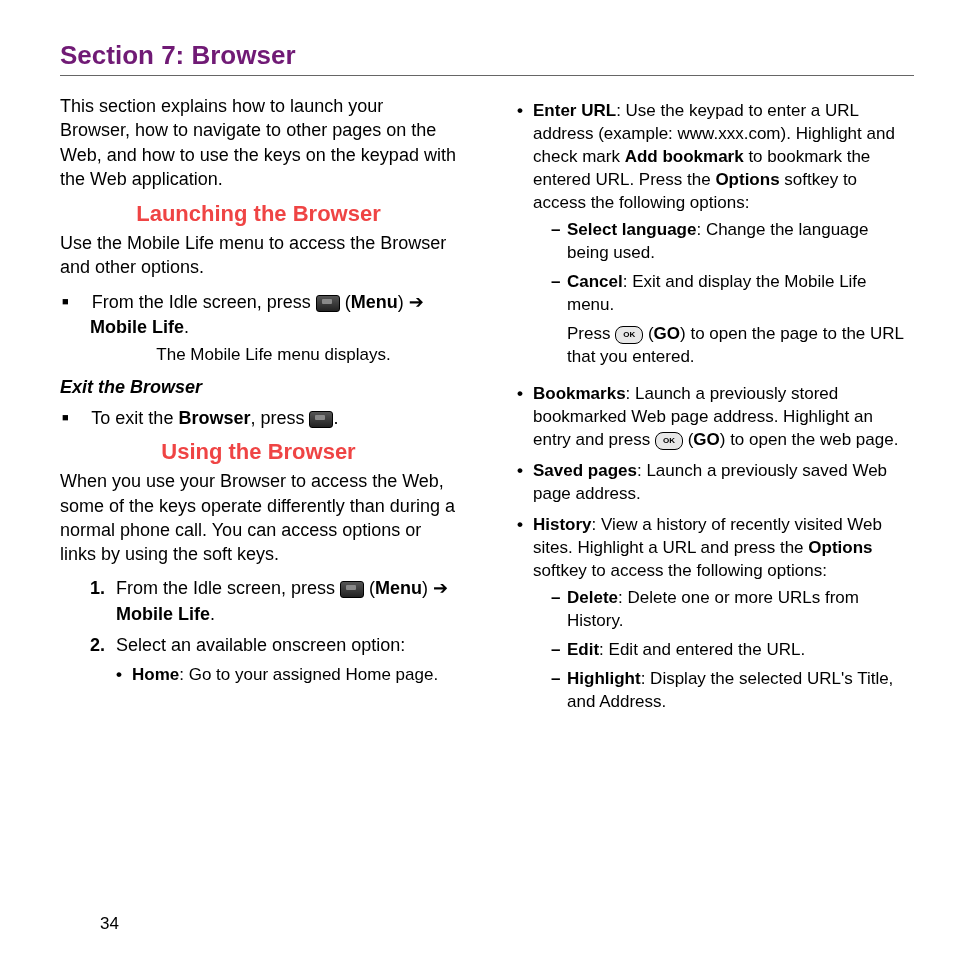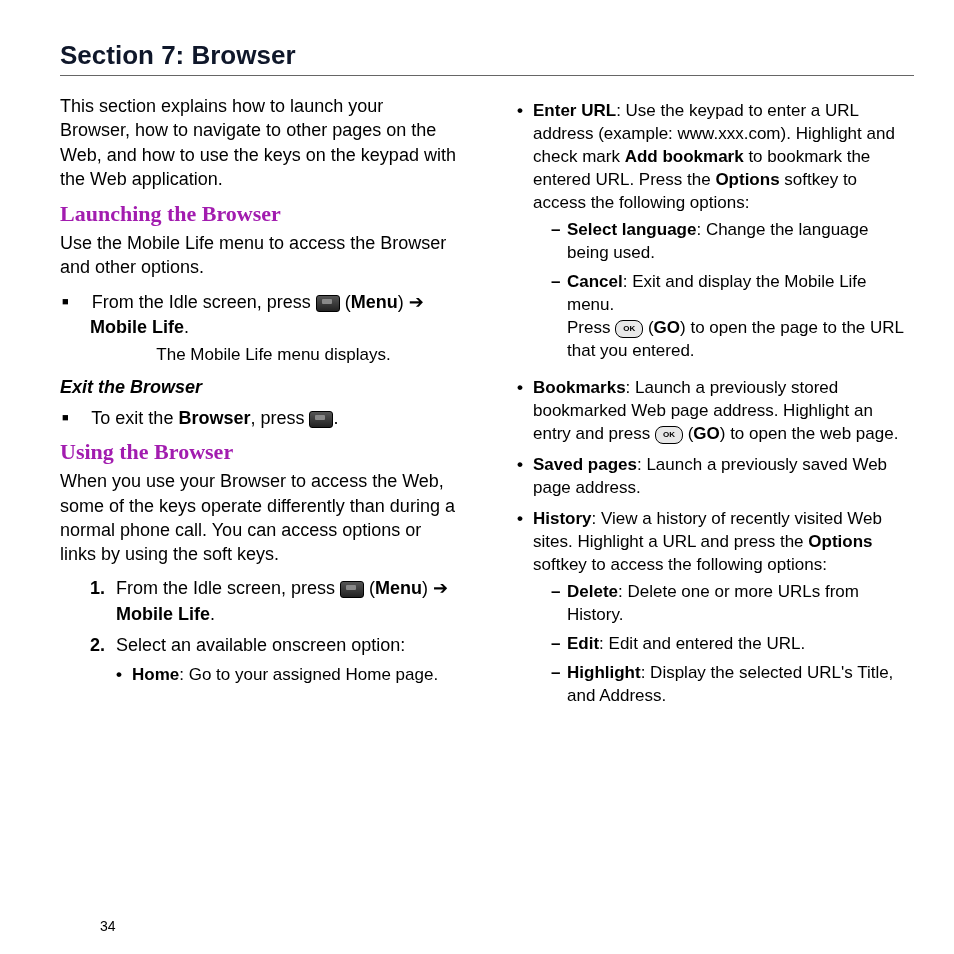--- a/index.html
+++ b/index.html
@@ -13,21 +13,21 @@
     color: #000;
   }
   .page {
     padding: 40px 40px 10px 60px;
     box-sizing: border-box;
   }
   .section-title {
     font-family: Arial, Helvetica, sans-serif;
     font-size: 26px;
     font-weight: 900;
-    color: #0f172a;
+    color: #701a75;
     margin: 0 0 4px 0;
     letter-spacing: 0px;
   }
   .rule {
     border: none;
     border-top: 1px solid #666;
     margin: 0 0 18px 0;
   }
   .columns {
     display: flex;
@@ -35,25 +35,26 @@
   }
   .col {
     width: 410px;
   }
   p {
     font-size: 18px;
     line-height: 1.35;
     margin: 0 0 10px 0;
   }
   .h2 {
-    font-family: Liberation Serif, serif;
+    font-family: Liberation Sans, sans-serif;
     font-weight: 900;
-    color: #a21caf;
+    color: #ef4444;
     font-size: 22px;
     margin: 4px 0 4px 0;
+    text-align: center;
   }
   .h3 {
     font-family: Arial, Helvetica, sans-serif;
     font-weight: 900;
     font-style: italic;
     color: #000000;
     font-size: 18px;
     margin: 10px 0 6px 0;
   }
   .square-list {
@@ -175,21 +176,21 @@
   .ok-icon::after {
     content: "OK";
     position: absolute;
     left: 0; right: 0; top: 1px;
     font-size: 8px;
   }
   .pagenum {
     position: absolute;
     bottom: 20px;
     left: 100px;
-    font-size: 14px;
+    font-size: 17px;
   }
   .col2 .bl, .col2 .dl, .col2 p { font-family: "Arial Narrow", Arial, sans-serif; }
   .sub { margin-left: 0px; margin-top: 4px; font-size: 17px; line-height: 1.35; text-align: center; }
 </style>
 </head>
 <body>
 
 <div class="page">
   <h1 class="section-title">Section 7: Browser</h1>
   <hr class="rule">
@@ -253,21 +254,21 @@
           <div>
             <b>Enter URL</b><span>: Use the keypad to enter a URL address (example: www.xxx.com). Highlight and check mark </span><b>Add bookmark</b><span> to bookmark the entered URL. Press the </span><b>Options</b><span> softkey to access the following options:</span>
             <div class="dash-list">
               <div class="dl">
                 <div class="dash">–</div>
                 <div><b>Select language</b><span>: Change the language being used.</span></div>
               </div>
               <div class="dl">
                 <div class="dash">–</div>
                 <div><b>Cancel</b><span>: Exit and display the Mobile Life menu.</span>
-                  <div style="margin-top:1px">
+                  <div style="margin-top:7px">
                     <span>Press </span><span class="ok-icon"></span> (<b>GO</b><span>) to open the page to the URL that you entered.</span>
                   </div>
                 </div>
               </div>
             </div>
           </div>
         </div>
 
         <div class="bl">
           <div class="dot">•</div>

